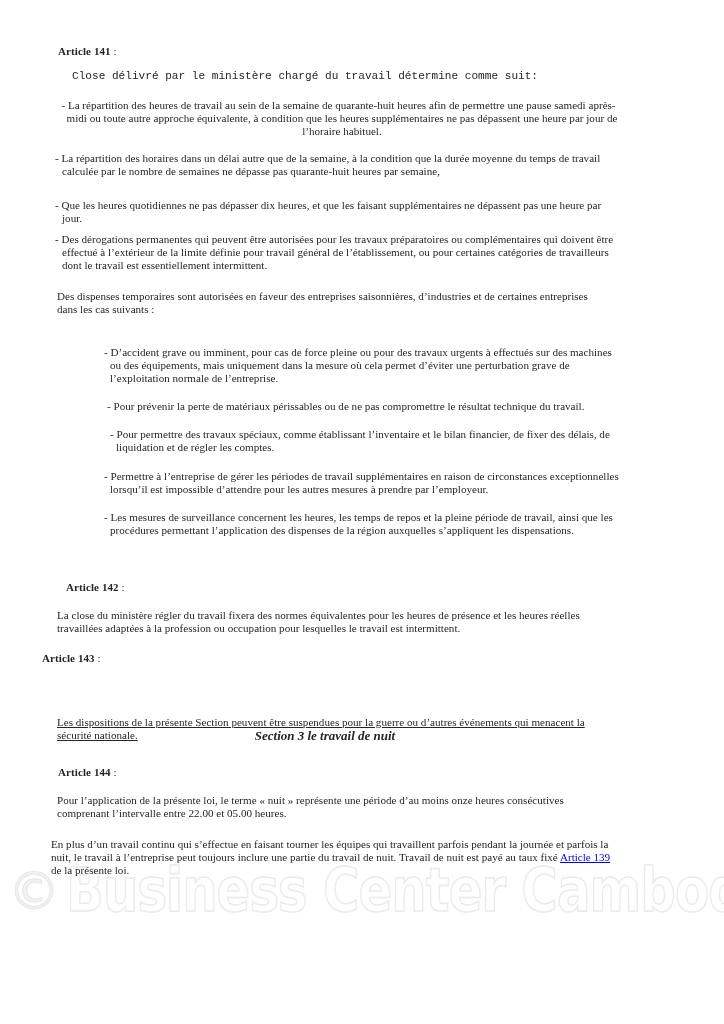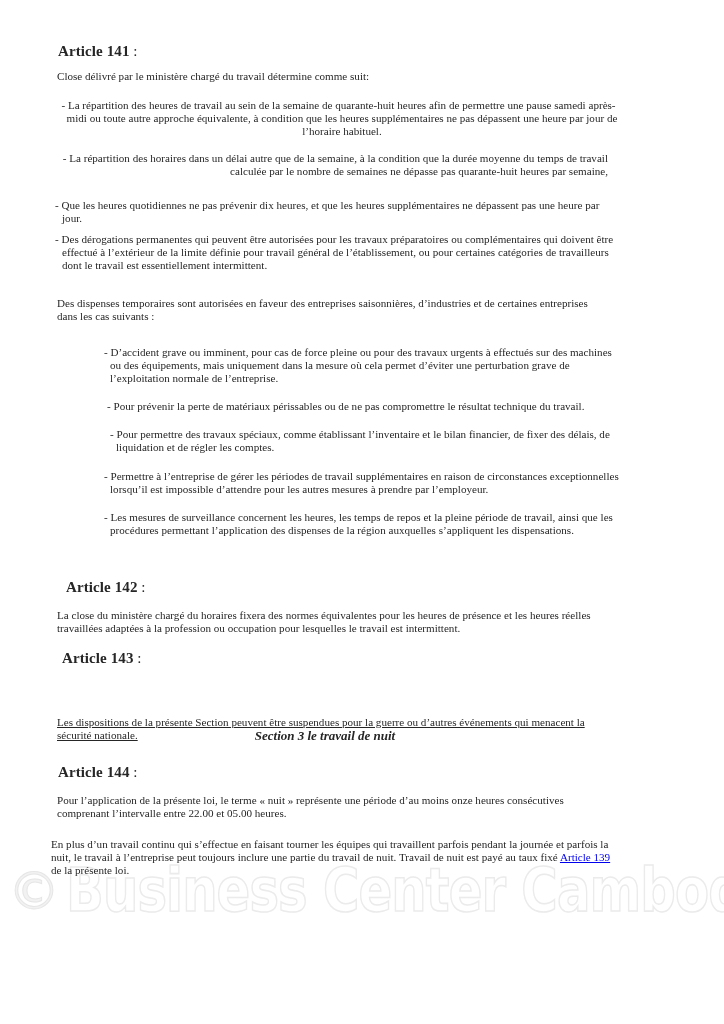--- a/index.html
+++ b/index.html
@@ -71,21 +71,21 @@
   .blk {
     position: absolute;
     font-size: 11.1px;
     line-height: 13.2px;
     text-align: left;
     white-space: normal;
   }
 
   .article-head {
     font-weight: bold;
-    font-size: 15px;
+    font-size: 11px;
     letter-spacing: 0.1px;
   }
   .article-head .colon {
     font-weight: normal;
   }
 
   .section-head {
     font-weight: bold;
     font-style: italic;
     font-size: 13px;
@@ -116,49 +116,49 @@
     <span class="wm-copy">©</span>
     <span class="wm-text">Business Center Cambodia</span>
   </div>
 
   <div class="content">
 
     <div class="blk article-head" style="left:58px; top:45px; width:300px;">
       <span>Article 141</span><span class="colon"> :</span>
     </div>
 
-    <div class="blk" style="left:57px; top:70px; width:560px;">Close délivré par le ministère chargé du travail détermine comme suit:</div>
+    <div class="blk" style="left:72px; top:70px; width:560px;font-family:Liberation Mono, monospace;">Close délivré par le ministère chargé du travail détermine comme suit:</div>
 
     <div class="blk bullet-row" style="left:55px; top:99px; width:560px;text-align:center;">- La répartition des heures de travail au sein de la semaine de quarante-huit heures afin de permettre une pause samedi après-midi ou toute autre approche équivalente, à condition que les heures supplémentaires ne pas dépassent une heure par jour de l’horaire habituel.</div>
 
-    <div class="blk bullet-row" style="left:55px; top:152px; width:546px;text-align:right;">- La répartition des horaires dans un délai autre que de la semaine, à la condition que la durée moyenne du temps de travail calculée par le nombre de semaines ne dépasse pas quarante-huit heures par semaine,</div>
+    <div class="blk bullet-row" style="left:55px; top:152px; width:546px;">- La répartition des horaires dans un délai autre que de la semaine, à la condition que la durée moyenne du temps de travail calculée par le nombre de semaines ne dépasse pas quarante-huit heures par semaine,</div>
 
-    <div class="blk bullet-row" style="left:55px; top:199px; width:556px;">- Que les heures quotidiennes ne pas prévenir dix heures, et que les heures supplémentaires ne dépassent pas une heure par jour.</div>
+    <div class="blk bullet-row" style="left:55px; top:199px; width:556px;">- Que les heures quotidiennes ne pas dépasser dix heures, et que les faisant supplémentaires ne dépassent pas une heure par jour.</div>
 
     <div class="blk bullet-row" style="left:55px; top:233px; width:556px;">- Des dérogations permanentes qui peuvent être autorisées pour les travaux préparatoires ou complémentaires qui doivent être effectué à l’extérieur de la limite définie pour travail général de l’établissement, ou pour certaines catégories de travailleurs dont le travail est essentiellement intermittent.</div>
 
-    <div class="blk" style="left:57px; top:297px; width:552px;">Des dispenses temporaires sont autorisées en faveur des entreprises saisonnières, d’industries et de certaines entreprises dans les cas suivants :</div>
+    <div class="blk" style="left:57px; top:290px; width:552px;">Des dispenses temporaires sont autorisées en faveur des entreprises saisonnières, d’industries et de certaines entreprises dans les cas suivants :</div>
 
     <div class="blk hang" style="left:104px; top:346px; width:512px;">- D’accident grave ou imminent, pour cas de force pleine ou pour des travaux urgents à effectués sur des machines ou des équipements, mais uniquement dans la mesure où cela permet d’éviter une perturbation grave de l’exploitation normale de l’entreprise.</div>
 
     <div class="blk hang" style="left:107px; top:400px; width:512px;">- Pour prévenir la perte de matériaux périssables ou de ne pas compromettre le résultat technique du travail.</div>
 
     <div class="blk hang" style="left:110px; top:428px; width:508px;">- Pour permettre des travaux spéciaux, comme établissant l’inventaire et le bilan financier, de fixer des délais, de liquidation et de régler les comptes.</div>
 
     <div class="blk hang" style="left:104px; top:470px; width:512px;">- Permettre à l’entreprise de gérer les périodes de travail supplémentaires en raison de circonstances exceptionnelles lorsqu’il est impossible d’attendre pour les autres mesures à prendre par l’employeur.</div>
 
     <div class="blk hang" style="left:104px; top:511px; width:512px;">- Les mesures de surveillance concernent les heures, les temps de repos et la pleine période de travail, ainsi que les procédures permettant l’application des dispenses de la région auxquelles s’appliquent les dispensations.</div>
 
     <div class="blk article-head" style="left:66px; top:581px; width:300px;">
       <span>Article 142</span><span class="colon"> :</span>
     </div>
 
-    <div class="blk" style="left:57px; top:609px; width:554px;">La close du ministère chargé du horaires fixera des normes équivalentes pour les heures de présence et les heures réelles travaillées adaptées à la profession ou occupation pour lesquelles le travail est intermittent.</div>
+    <div class="blk" style="left:57px; top:609px; width:554px;">La close du ministère régler du travail fixera des normes équivalentes pour les heures de présence et les heures réelles travaillées adaptées à la profession ou occupation pour lesquelles le travail est intermittent.</div>
 
-    <div class="blk article-head" style="left:62px; top:652px; width:300px;">
+    <div class="blk article-head" style="left:42px; top:652px; width:300px;">
       <span>Article 143</span><span class="colon"> :</span>
     </div>
 
     <div class="blk" style="left:57px; top:716px; width:550px;text-decoration:underline;">Les dispositions de la présente Section peuvent être suspendues pour la guerre ou d’autres événements qui menacent la sécurité nationale.</div>
 
     <div class="blk section-head" style="left:133px; top:729px; width:384px;">Section 3 le travail de nuit</div>
 
     <div class="blk article-head" style="left:58px; top:766px; width:300px;">
       <span>Article 144</span><span class="colon"> :</span>
     </div>

